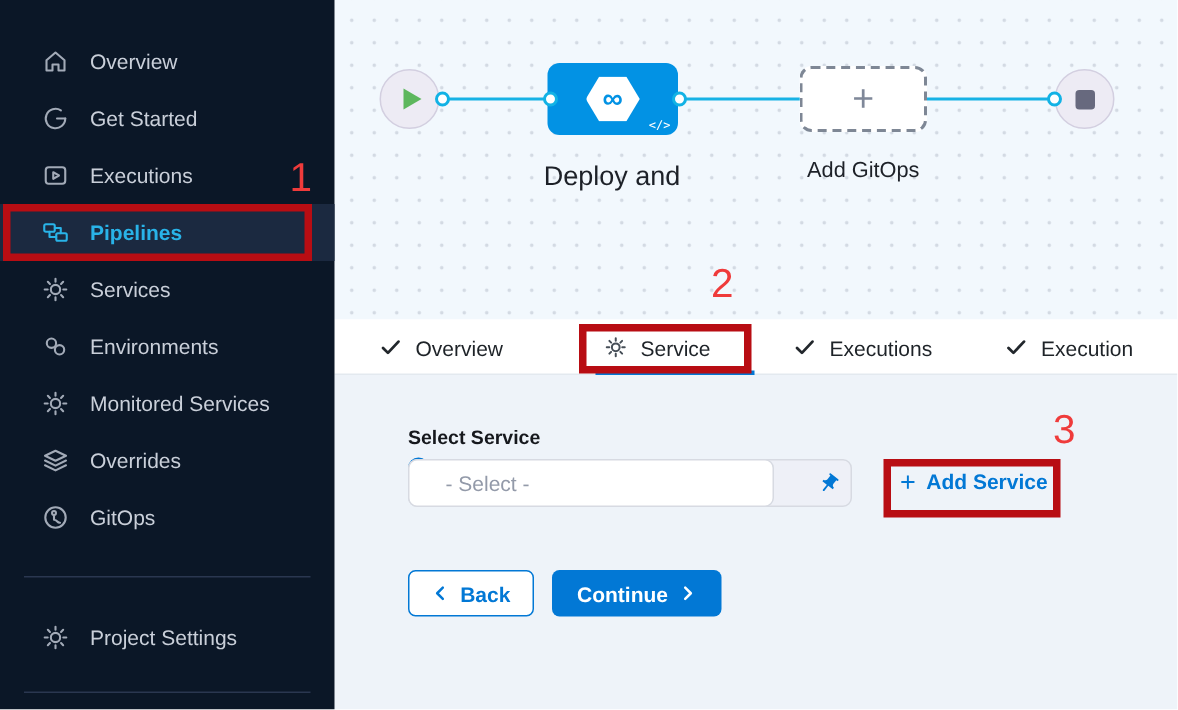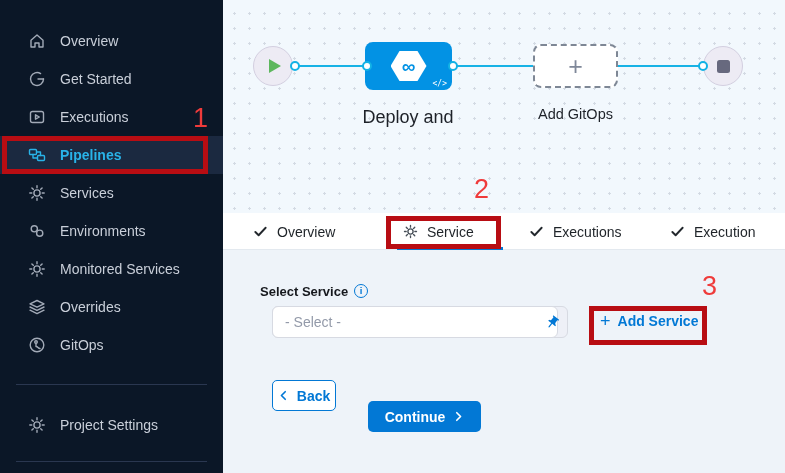--- a/index.html
+++ b/index.html
@@ -80,51 +80,51 @@
   .tab {
     position: absolute; top: 0; height: 37px; display: flex; align-items: center;
     gap: 9px; font-size: 14px; color: #1e2328; cursor: pointer; white-space: nowrap;
   }
   .tab.active { font-weight: 400; }
   .tab svg { display: block; }
   .tab-underline { position: absolute; left: 174px; top: 34px; width: 106px; height: 3px; background: #0277d4; }
   
   .form { position: absolute; left: 0; top: 250px; width: 562px; height: 223px; background: #eef3f9; }
   .field-label {
-    position: absolute; left: 37px; top: 34px; font-size: 13px; font-weight: 700;
-    color: #16181d; display: flex; align-items: flex-start; gap: 6px;
+    position: absolute; left: 49px; top: 34px; font-size: 13px; font-weight: 700;
+    color: #16181d; display: flex; align-items: flex-start; gap: 6px; flex-direction: column;
   }
   .info-dot {
     width: 14px; height: 14px; border: 1.3px solid #0278d5; border-radius: 50%;
     color: #0278d5; font-size: 9.5px; line-height: 11.5px; text-align: center; font-weight: 700;
   }
   .select-box {
     position: absolute; left: 49px; top: 56px; width: 296px; height: 32px;
     background: #eef0f7; border: 1px solid #d7dae2; border-radius: 6px; cursor: pointer;
   }
   .select-inner {
-    position: absolute; left: -1px; top: -1px; width: 286px; height: 32px;
+    position: absolute; left: -1px; top: -1px; width: 244px; height: 32px;
     background: #fff; border: 1px solid #d7dae2; border-radius: 6px;
-    display: flex; align-items: center; padding-left: 12px;
+    display: flex; align-items: center; padding-left: 24px;
     color: #939aa9; font-size: 14px;
   }
   .pin-wrap { position: absolute; right: 6px; top: 8px; width: 16px; height: 16px; cursor: pointer; }
   .pin-wrap svg { transform: rotate(38deg); }
   .add-service {
     position: absolute; left: 377px; top: 62px; display: flex; align-items: center; gap: 7px;
     color: #0278d5; font-size: 14px; font-weight: 700; cursor: pointer;
   }
   .add-service .plus { font-size: 18px; font-weight: 400; line-height: 1; }
   .btn {
     position: absolute; top: 130px; height: 31px; border-radius: 5px;
     display: flex; align-items: center; justify-content: center; gap: 8px;
     font-size: 14px; font-weight: 700; cursor: pointer;
   }
-  .btn-back { left: 49px; width: 64px; background: #fff; border: 1.5px solid #0278d5; color: #0278d5; }
-  .btn-continue { left: 145px; width: 113px; background: #0278d5; border: none; color: #fff; margin-top: 21px; }
+  .btn-back { left: 49px; width: 84px; background: #fff; border: 1.5px solid #0278d5; color: #0278d5; }
+  .btn-continue { left: 145px; width: 113px; background: #0278d5; border: none; color: #fff; }
   
   .anno-box { position: absolute; border: 5px solid #b80d13; z-index: 10; pointer-events: none; }
   .anno-num { position: absolute; color: #ef3b3b; font-size: 27px; z-index: 10; pointer-events: none; }
 </style>
 </head>
 <body>
 
 <div class="sidebar">
   <div class="nav">
 

